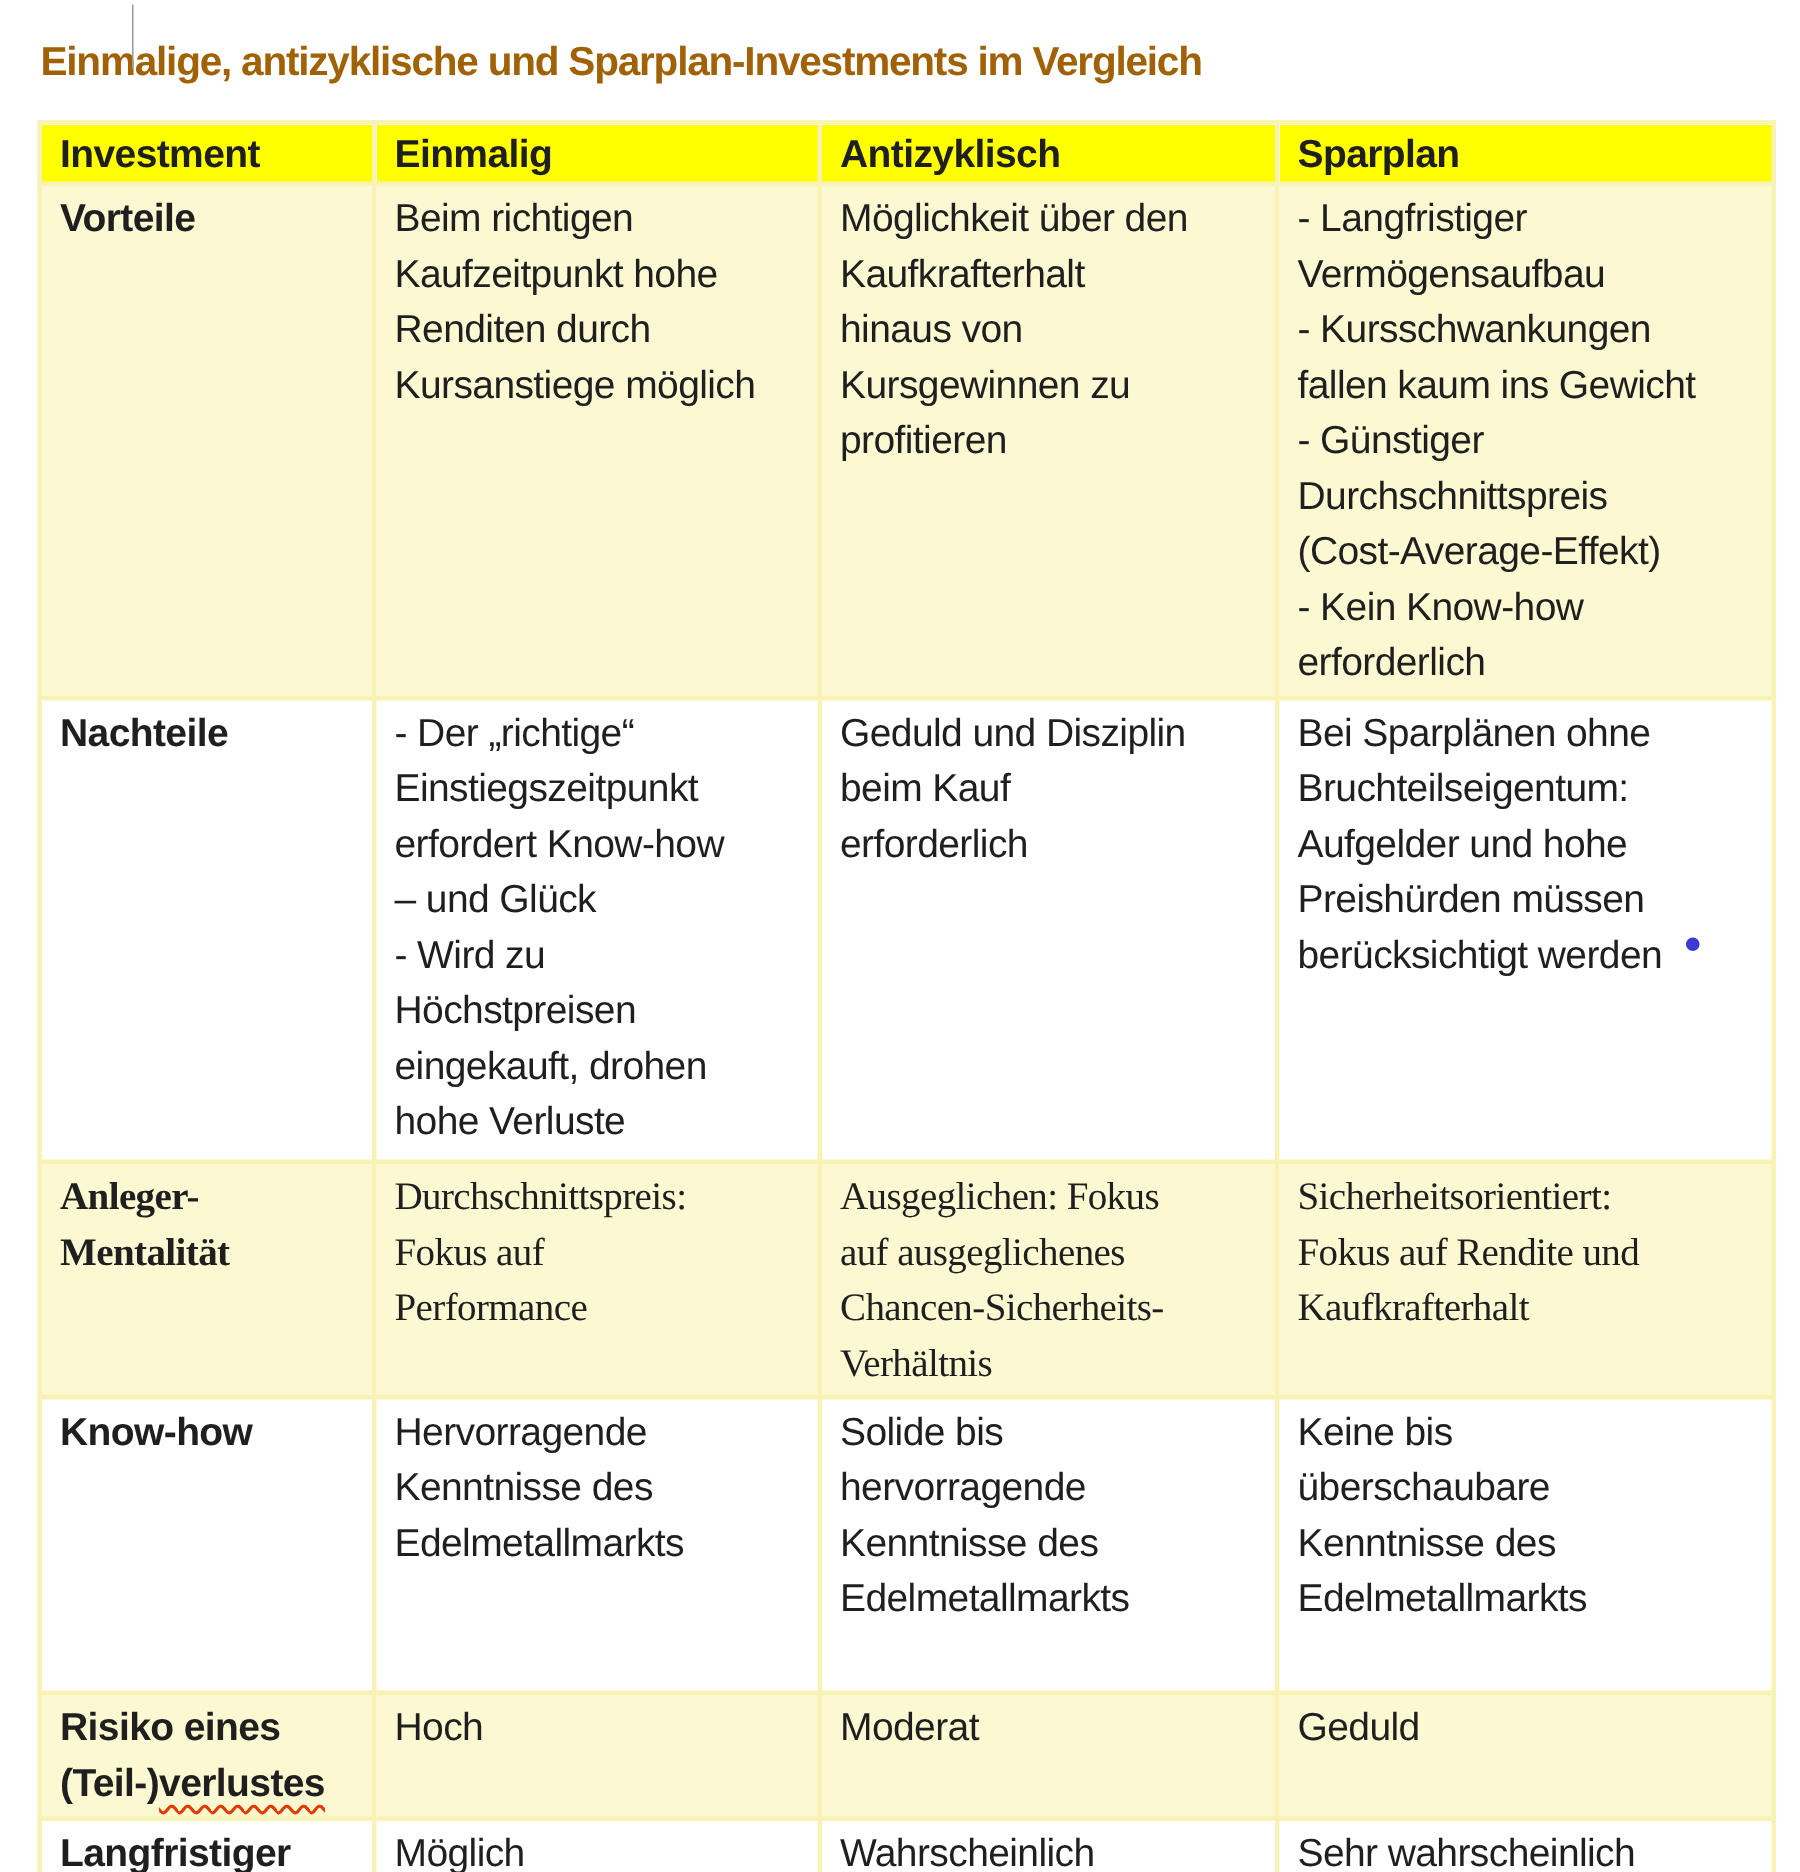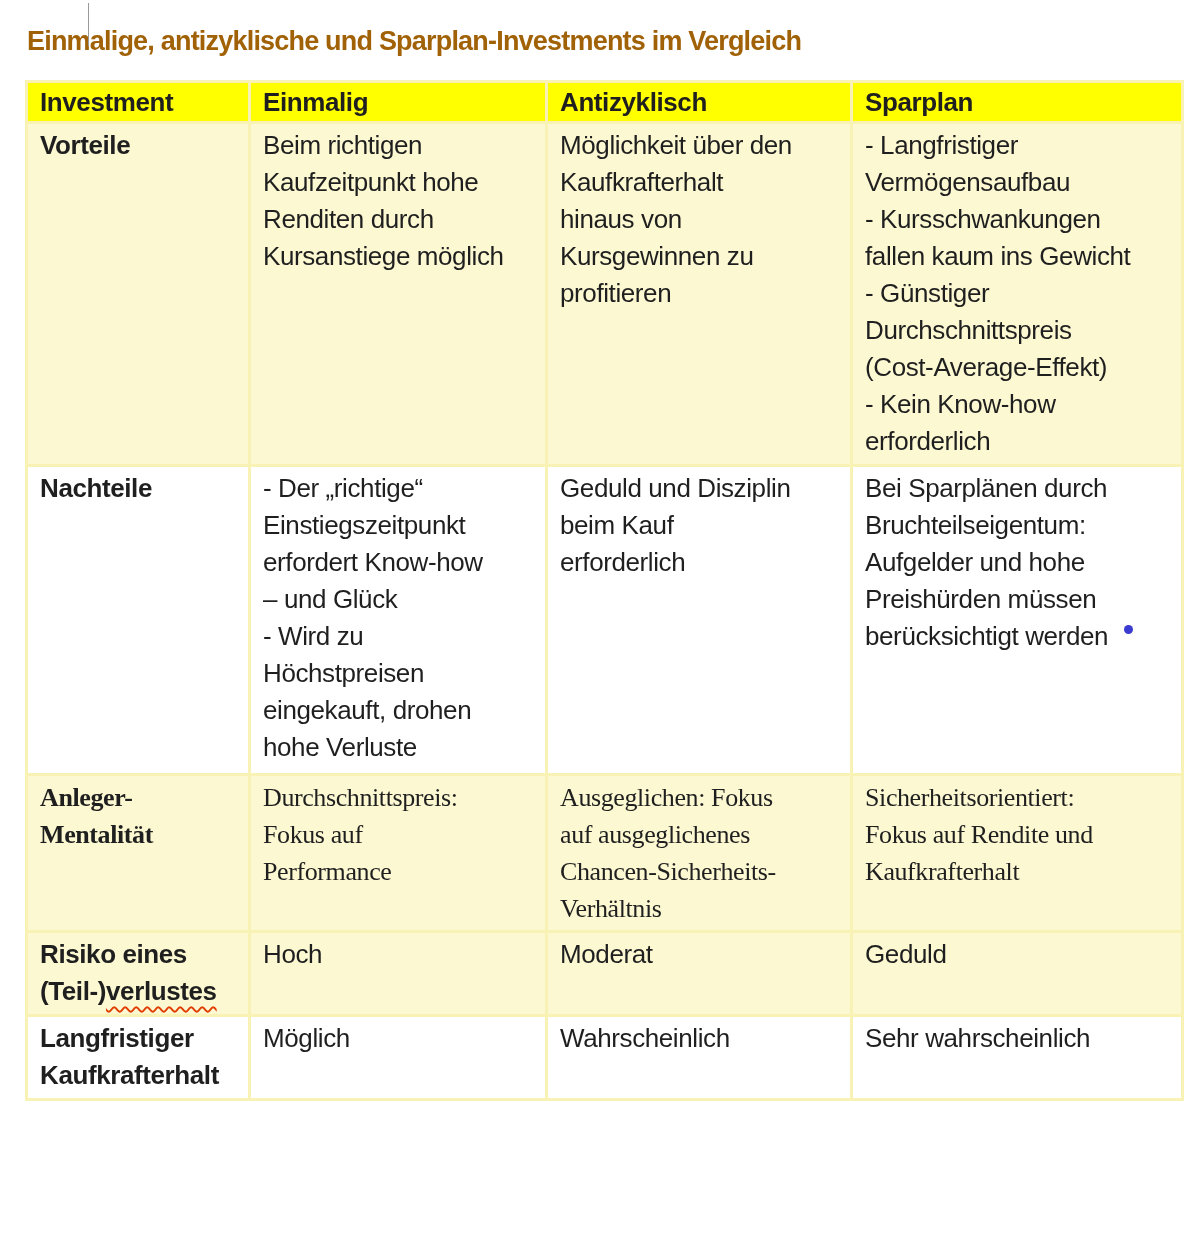--- a/index.html
+++ b/index.html
@@ -131,21 +131,21 @@
 Einstiegszeitpunkt
 erfordert Know-how
 – und Glück
 - Wird zu
 Höchstpreisen
 eingekauft, drohen
 hohe Verluste</td>
         <td>Geduld und Disziplin
 beim Kauf
 erforderlich</td>
-        <td><span>Bei Sparplänen durch
+        <td><span>Bei Sparplänen ohne
 Bruchteilseigentum:
 Aufgelder und hohe
 Preishürden müssen
 berücksichtigt werden</span><span class="blue-dot"></span></td>
       </tr>
 
       <tr class="row-alt r-anleger">
         <td class="label">Anleger-
 Mentalität</td>
         <td>Durchschnittspreis:
@@ -153,20 +153,34 @@
 Performance</td>
         <td>Ausgeglichen: Fokus
 auf ausgeglichenes
 Chancen-Sicherheits-
 Verhältnis</td>
         <td>Sicherheitsorientiert:
 Fokus auf Rendite und
 Kaufkrafterhalt</td>
       </tr>
 
+      <tr class="row-white r-knowhow">
+        <td class="label">Know-how</td>
+        <td>Hervorragende
+Kenntnisse des
+Edelmetallmarkts</td>
+        <td>Solide bis
+hervorragende
+Kenntnisse des
+Edelmetallmarkts</td>
+        <td>Keine bis
+überschaubare
+Kenntnisse des
+Edelmetallmarkts</td>
+      </tr>
 
       <tr class="row-alt r-risiko">
         <td class="label"><span>Risiko eines</span><br><span>(Teil-)</span><span class="squiggle">verlustes</span></td>
         <td>Hoch</td>
         <td>Moderat</td>
         <td>Geduld</td>
       </tr>
 
       <tr class="row-white r-lang">
         <td class="label">Langfristiger

